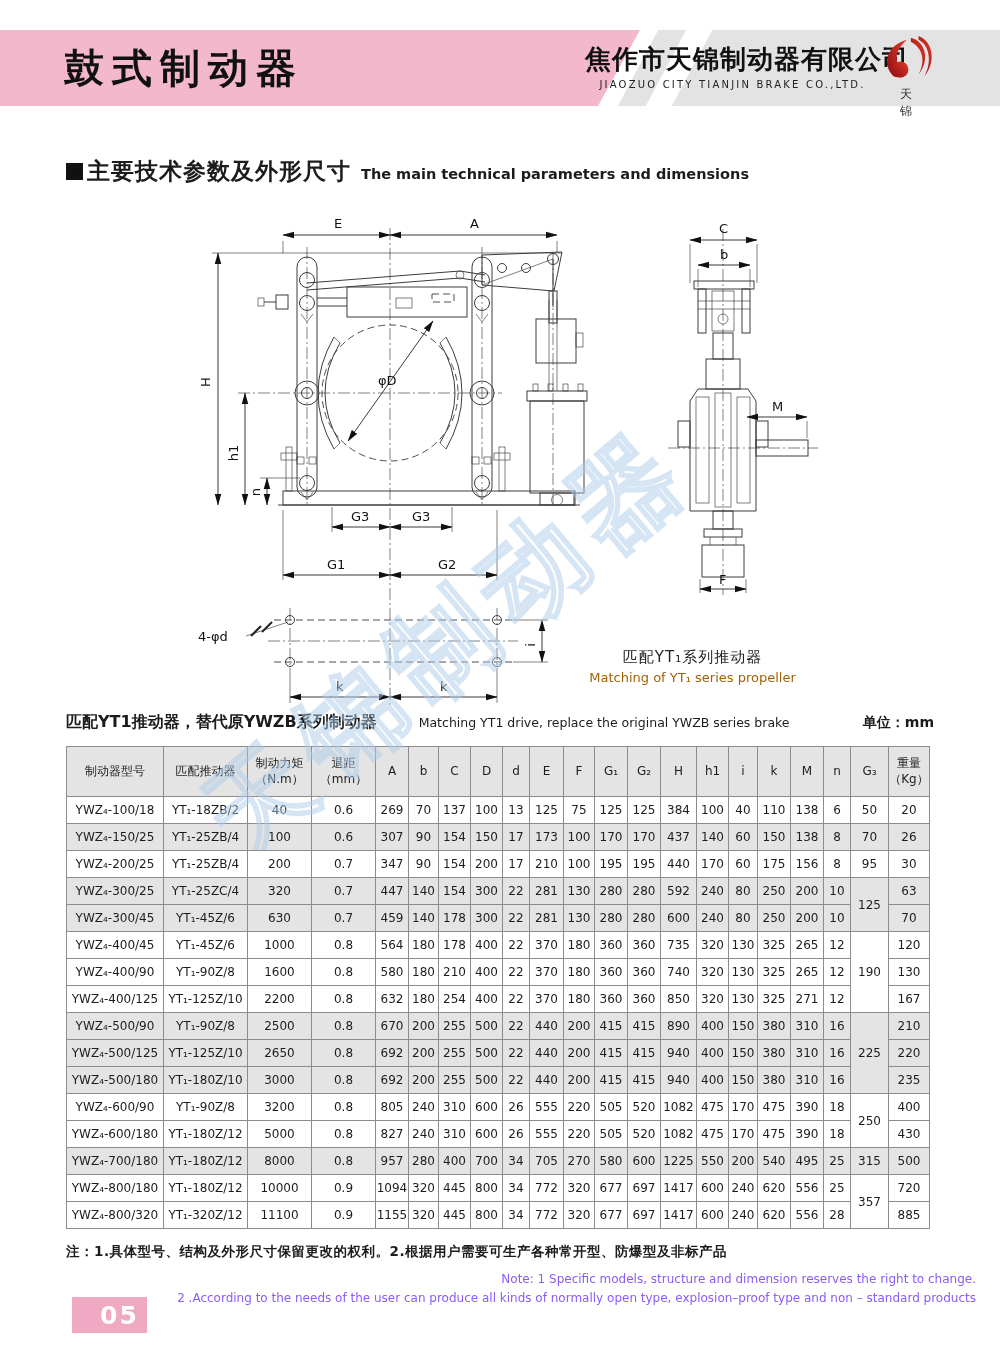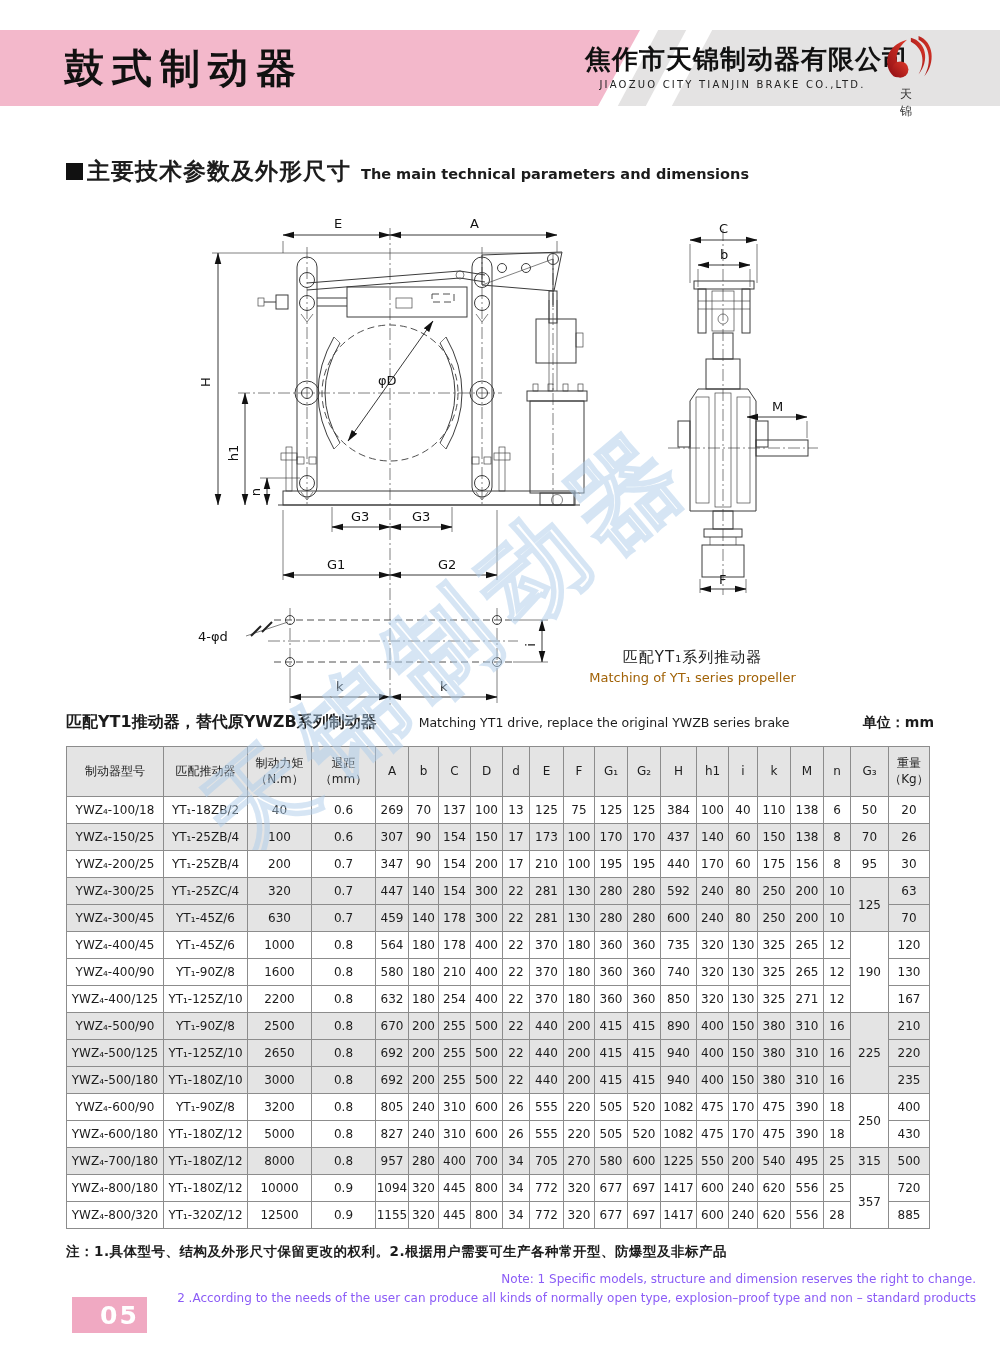--- a/index.html
+++ b/index.html
@@ -707,21 +707,21 @@
           <td>240</td>
           <td>620</td>
           <td>556</td>
           <td>25</td>
           <td rowspan="2">357</td>
           <td>720</td>
         </tr>
         <tr>
           <td>YWZ₄-800/320</td>
           <td>YT₁-320Z/12</td>
-          <td>12500</td>
+          <td>11100</td>
           <td>0.9</td>
           <td>1155</td>
           <td>320</td>
           <td>445</td>
           <td>800</td>
           <td>34</td>
           <td>772</td>
           <td>320</td>
           <td>677</td>
           <td>697</td>

